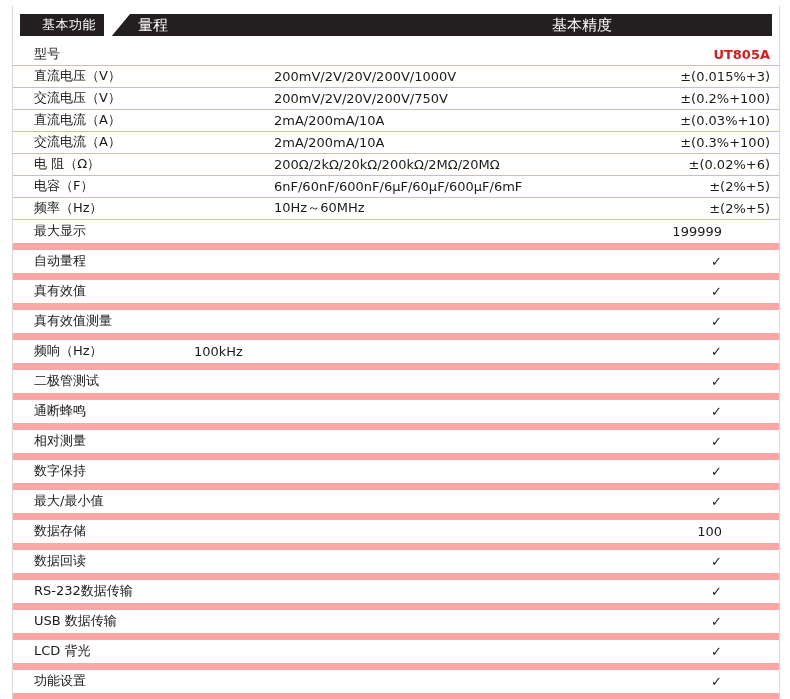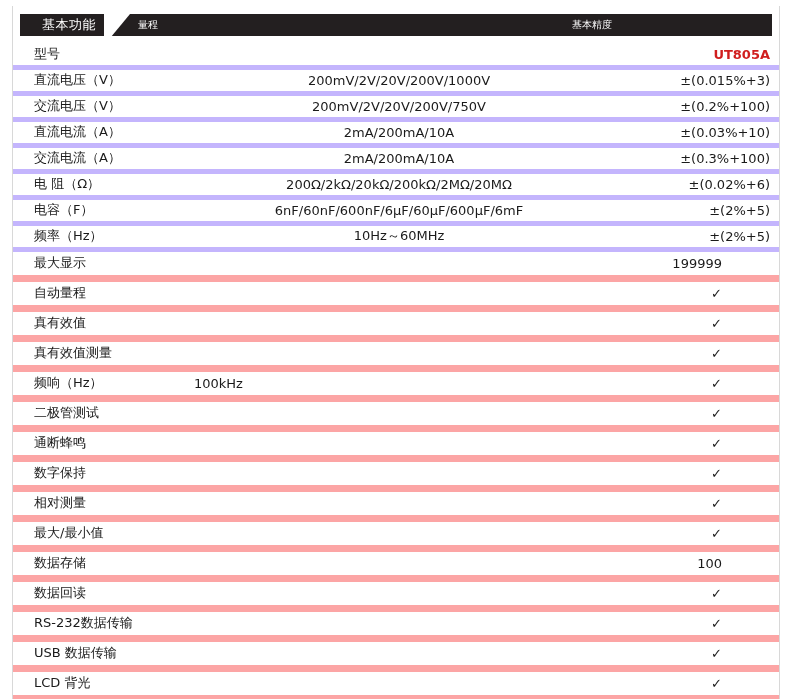--- a/index.html
+++ b/index.html
@@ -61,44 +61,43 @@
     height: 22px;
     margin-left: 8px;
     background: #ffffff;
     clip-path: polygon(0 0, 100% 0, 30% 100%, 0% 100%);
   }
   .band-right {
     flex: 1;
     height: 22px;
   }
   .band-mid-label {
-    font-size: 10px;
+    font-size: 15px;
     color: #ffffff;
     white-space: nowrap;
   }
 
   
   tr.data-row td {
-    border-bottom: 5px solid #c4b5fd;
+    border-bottom: 1px solid #c4b5fd;
     font-size: 13px;
     height: 14px;
     padding: 1px 0 2px 0;
     vertical-align: middle;
   }
   .c-name {
     width: 176px;
     padding-left: 22px !important;
     white-space: nowrap;
   }
   .c-range {
     width: 420px;
     padding-left: 6px !important;
     font-size: 12px;
     white-space: nowrap;
-    text-align: center;
   }
   .c-acc {
     width: 172px;
     text-align: right;
     padding-right: 10px !important;
     font-size: 12px;
     white-space: nowrap;
     margin-top: 27px;
   }
   .model {
@@ -251,26 +250,26 @@
         <td class="f-name">二极管测试</td>
         <td class="f-val"></td>
         <td class="f-mark check">✓</td>
       </tr>
       <tr class="feat-row">
         <td class="f-name">通断蜂鸣</td>
         <td class="f-val"></td>
         <td class="f-mark check">✓</td>
       </tr>
       <tr class="feat-row">
+        <td class="f-name">相对测量</td>
+        <td class="f-val"></td>
+        <td class="f-mark check">✓</td>
+      </tr>
+      <tr class="feat-row">
         <td class="f-name">数字保持</td>
-        <td class="f-val"></td>
-        <td class="f-mark check">✓</td>
-      </tr>
-      <tr class="feat-row">
-        <td class="f-name">相对测量</td>
         <td class="f-val"></td>
         <td class="f-mark check">✓</td>
       </tr>
       <tr class="feat-row">
         <td class="f-name">最大/最小值</td>
         <td class="f-val"></td>
         <td class="f-mark check">✓</td>
       </tr>
       <tr class="feat-row">
         <td class="f-name">数据存储</td>

